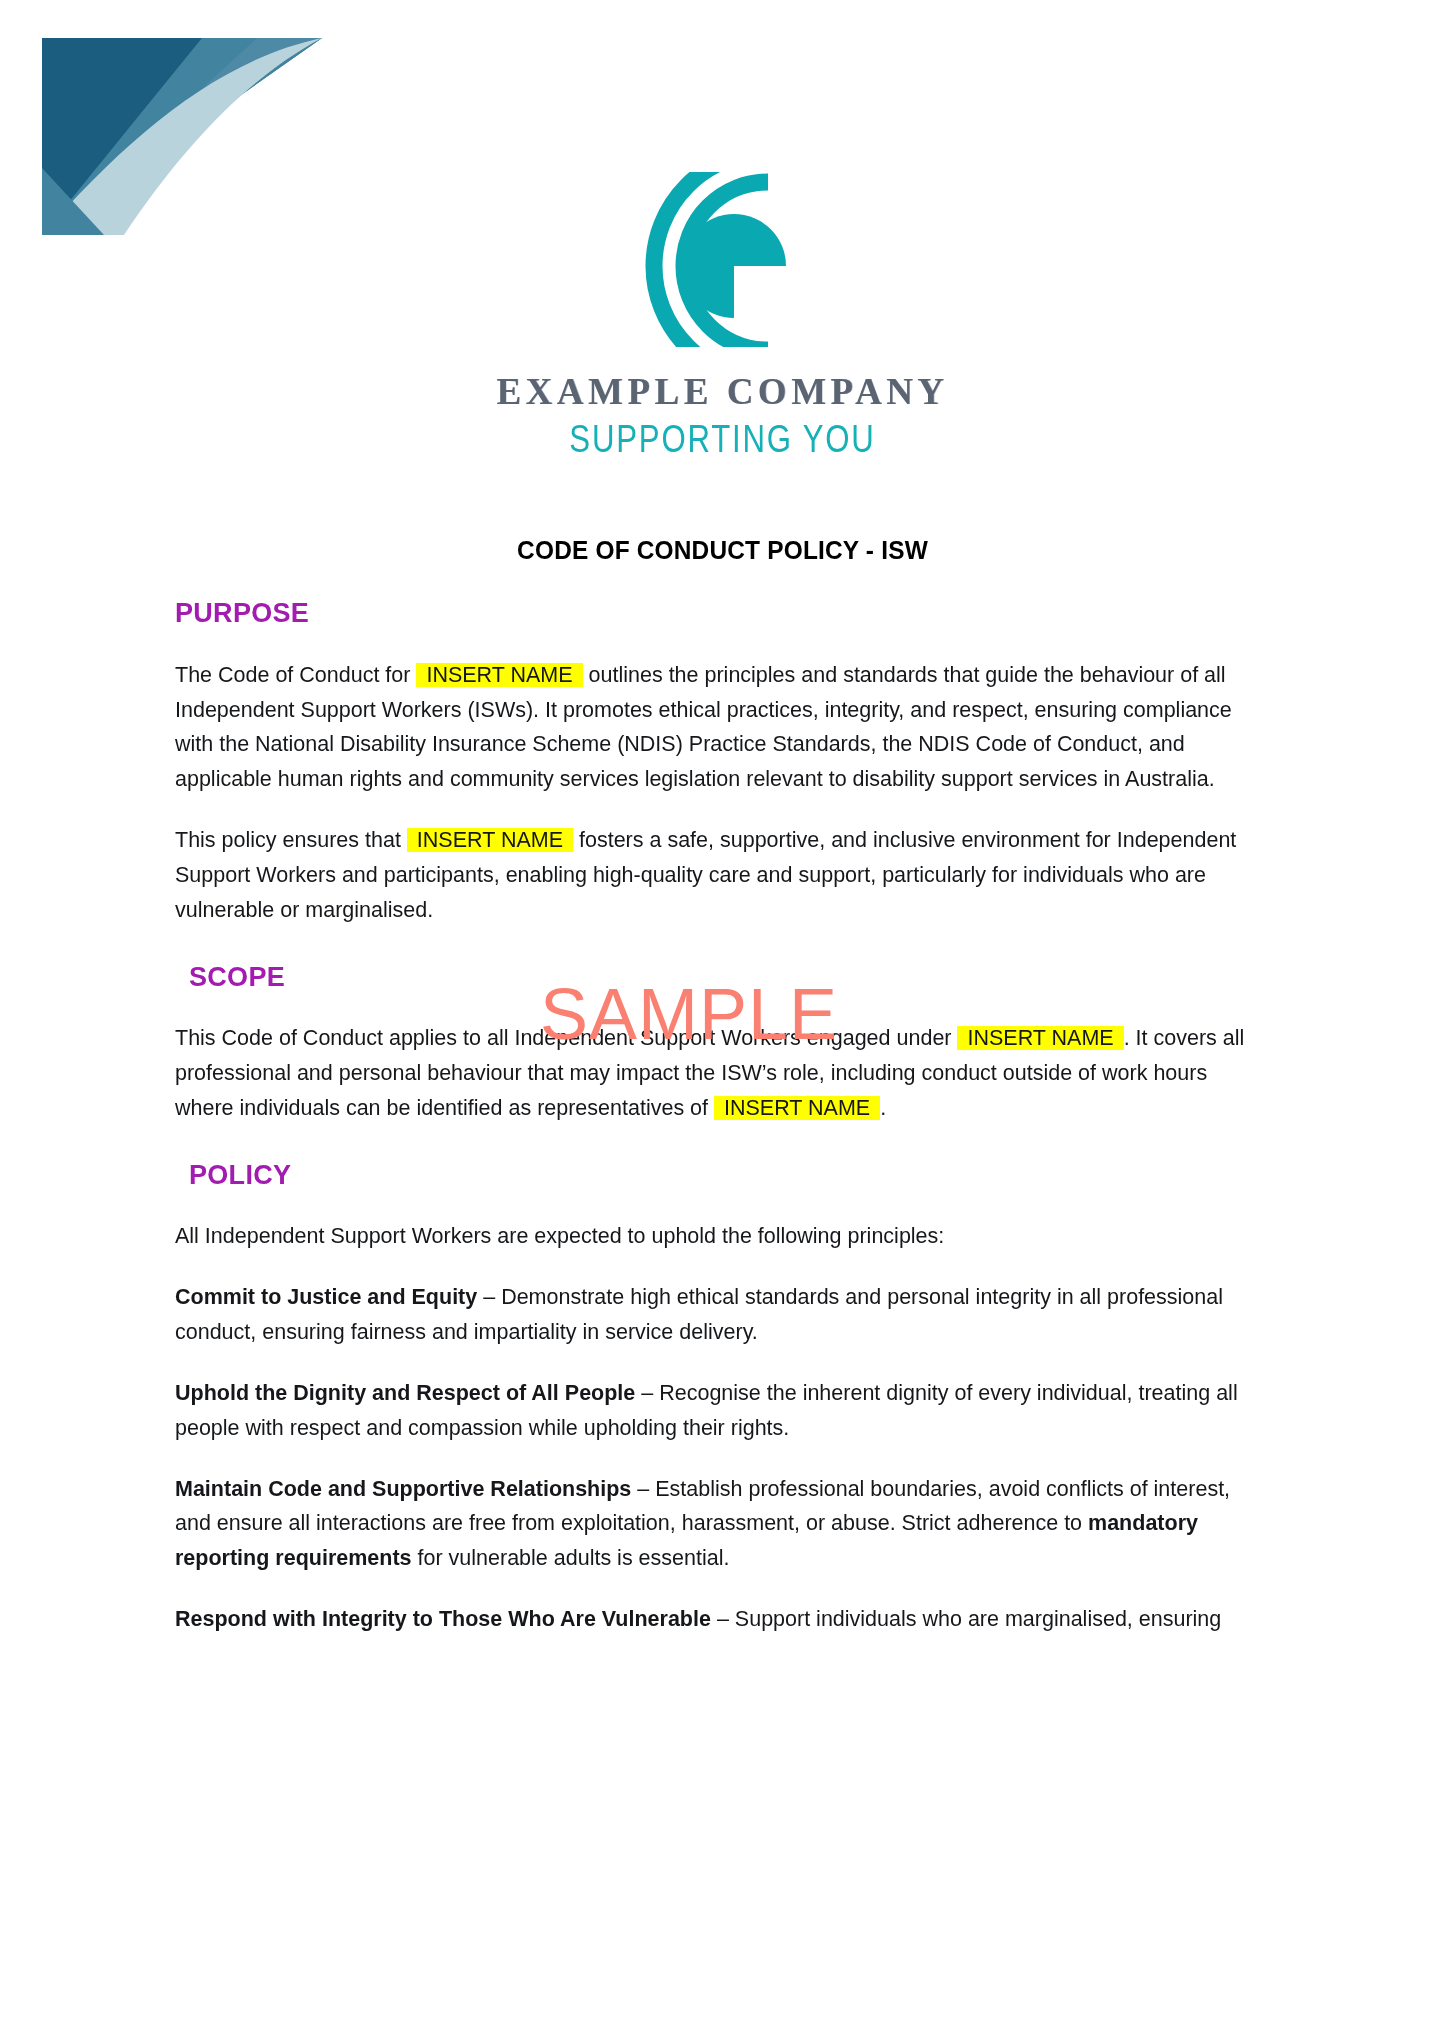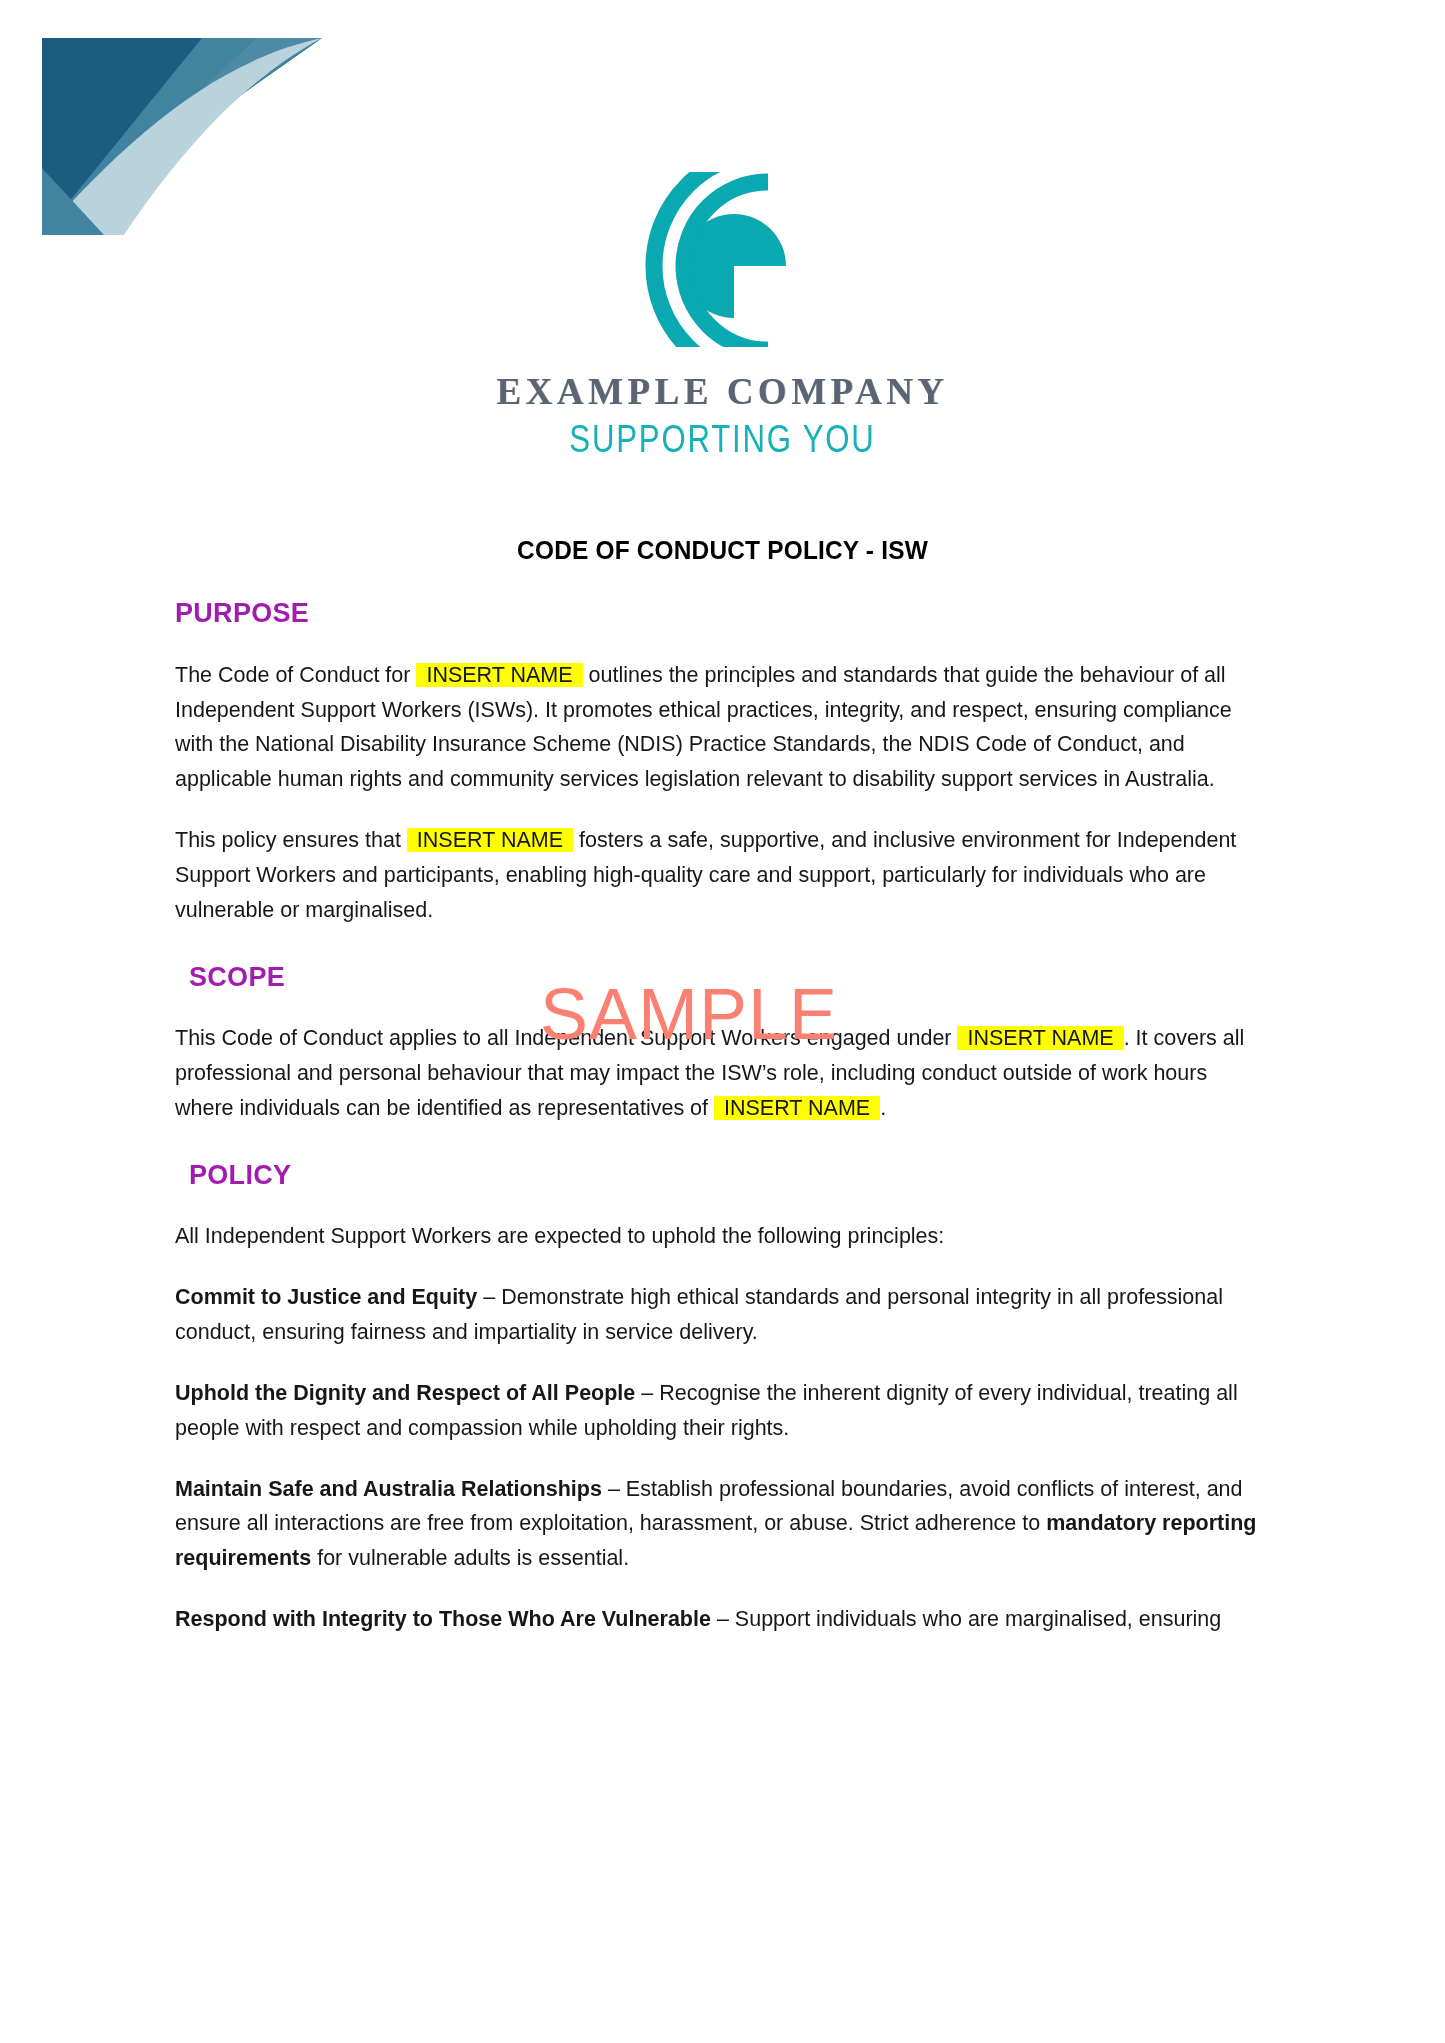--- a/index.html
+++ b/index.html
@@ -205,21 +205,21 @@
     <p><span>This Code of Conduct applies to all Independent Support Workers engaged under </span><span class="hl">INSERT NAME</span><span>. It covers all professional and personal behaviour that may impact the ISW’s role, including conduct outside of work hours where individuals can be identified as representatives of </span><span class="hl">INSERT NAME</span><span>.</span></p>
 
     <h2 class="spaced">POLICY</h2>
 
     <p>All Independent Support Workers are expected to uphold the following principles:</p>
 
     <p><span class="bld">Commit to Justice and Equity</span><span> – </span><span>Demonstrate high ethical standards and personal integrity in all professional conduct, ensuring fairness and impartiality in service delivery.</span></p>
 
     <p><span class="bld">Uphold the Dignity and Respect of All People</span><span> – </span><span>Recognise the inherent dignity of every individual, treating all people with respect and compassion while upholding their rights.</span></p>
 
-    <p><span class="bld">Maintain Safe and Australia Relationships</span><span> – </span><span>Establish professional boundaries, avoid conflicts of interest, and ensure all interactions are free from exploitation, harassment, or abuse. Strict adherence to </span><span class="bld">mandatory reporting requirements</span><span> for vulnerable adults is essential.</span></p>
+    <p><span class="bld">Maintain Code and Supportive Relationships</span><span> – </span><span>Establish professional boundaries, avoid conflicts of interest, and ensure all interactions are free from exploitation, harassment, or abuse. Strict adherence to </span><span class="bld">mandatory reporting requirements</span><span> for vulnerable adults is essential.</span></p>
 
     <p><span class="bld">Respond with Integrity to Those Who Are Vulnerable</span><span> – </span><span>Support individuals who are marginalised, ensuring that no one is treated in an abusive or neglectful manner. Report any suspicious or inappropriate behaviour immediately.</span></p>
 
   </div>
 
   <div class="watermark">SAMPLE</div>
 
   <div class="footer-page-num">1</div>
   <div class="footer-right"><span>CODE OF CONDUCT POLICY - ISW</span><span class="footer-version"> | </span><span class="footer-version">V1.1</span></div>
 

